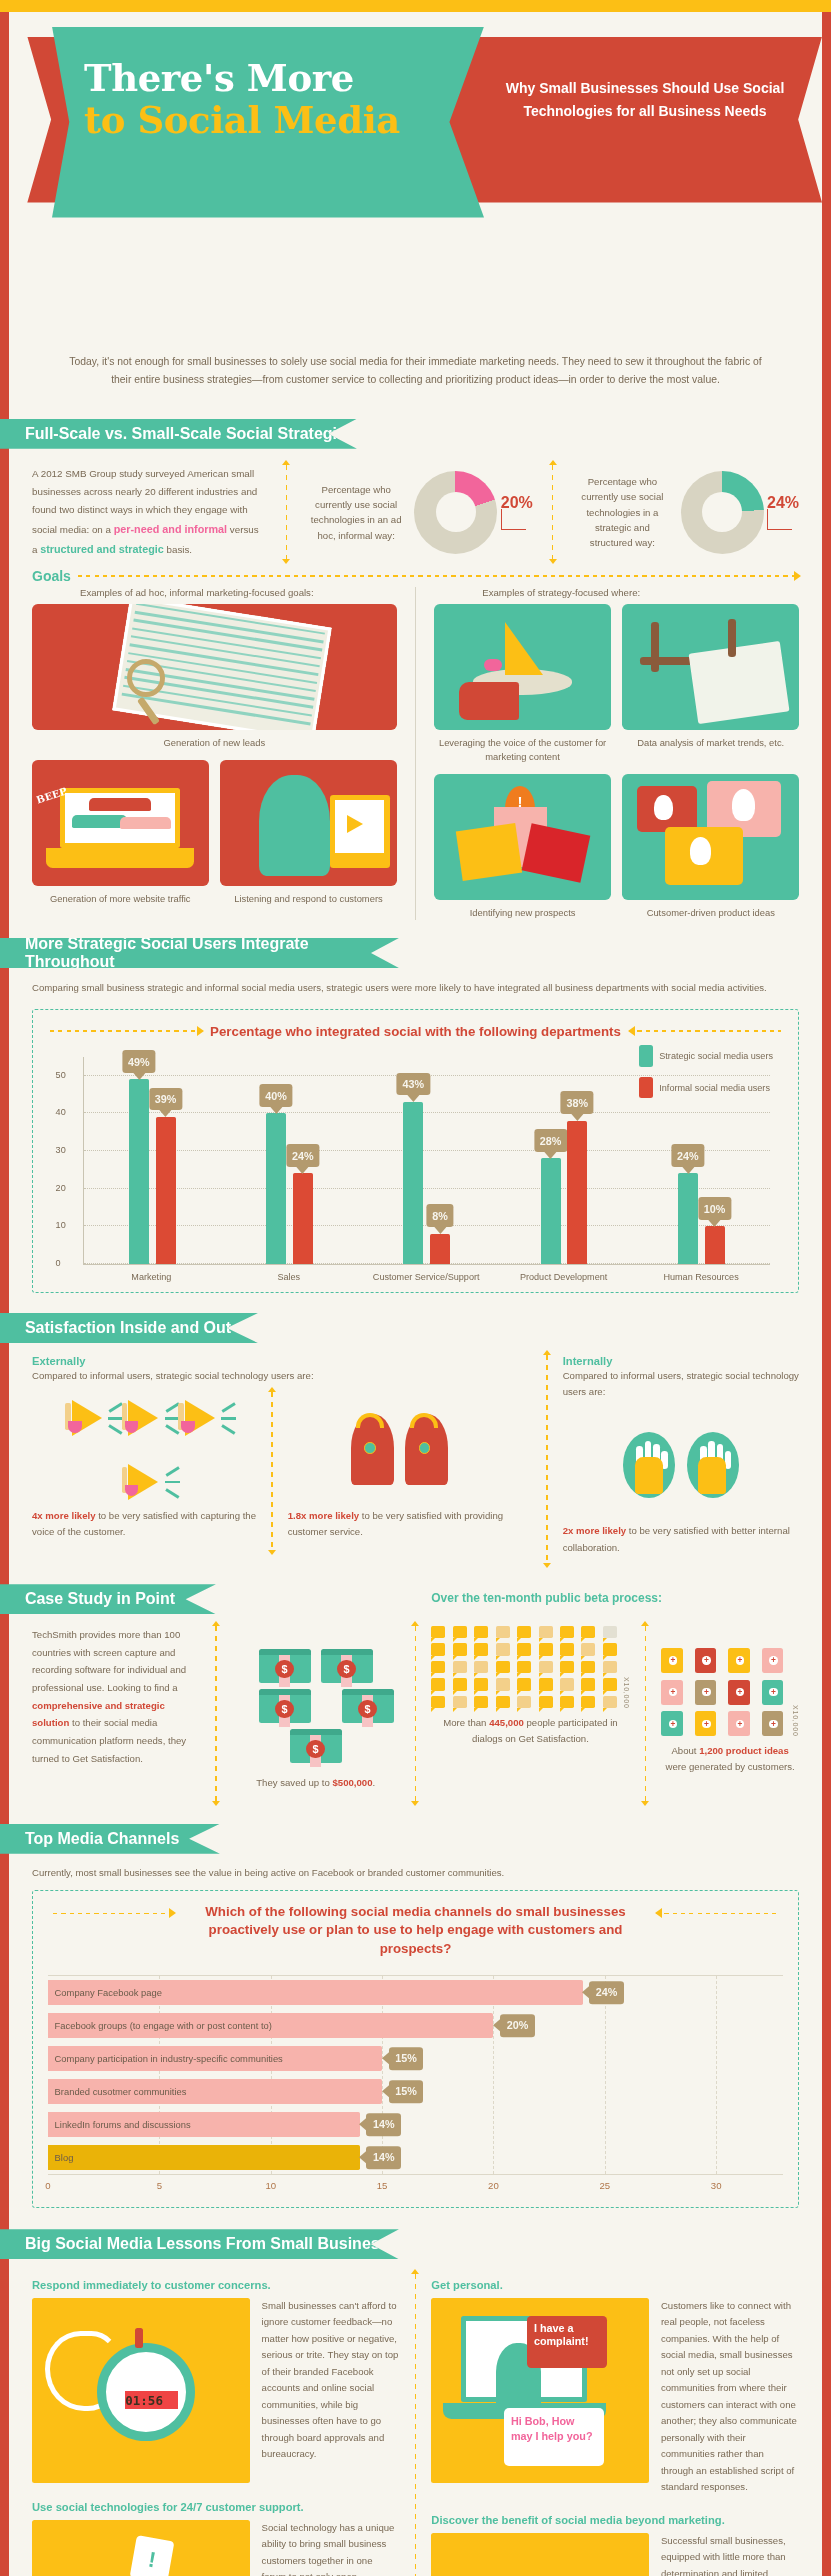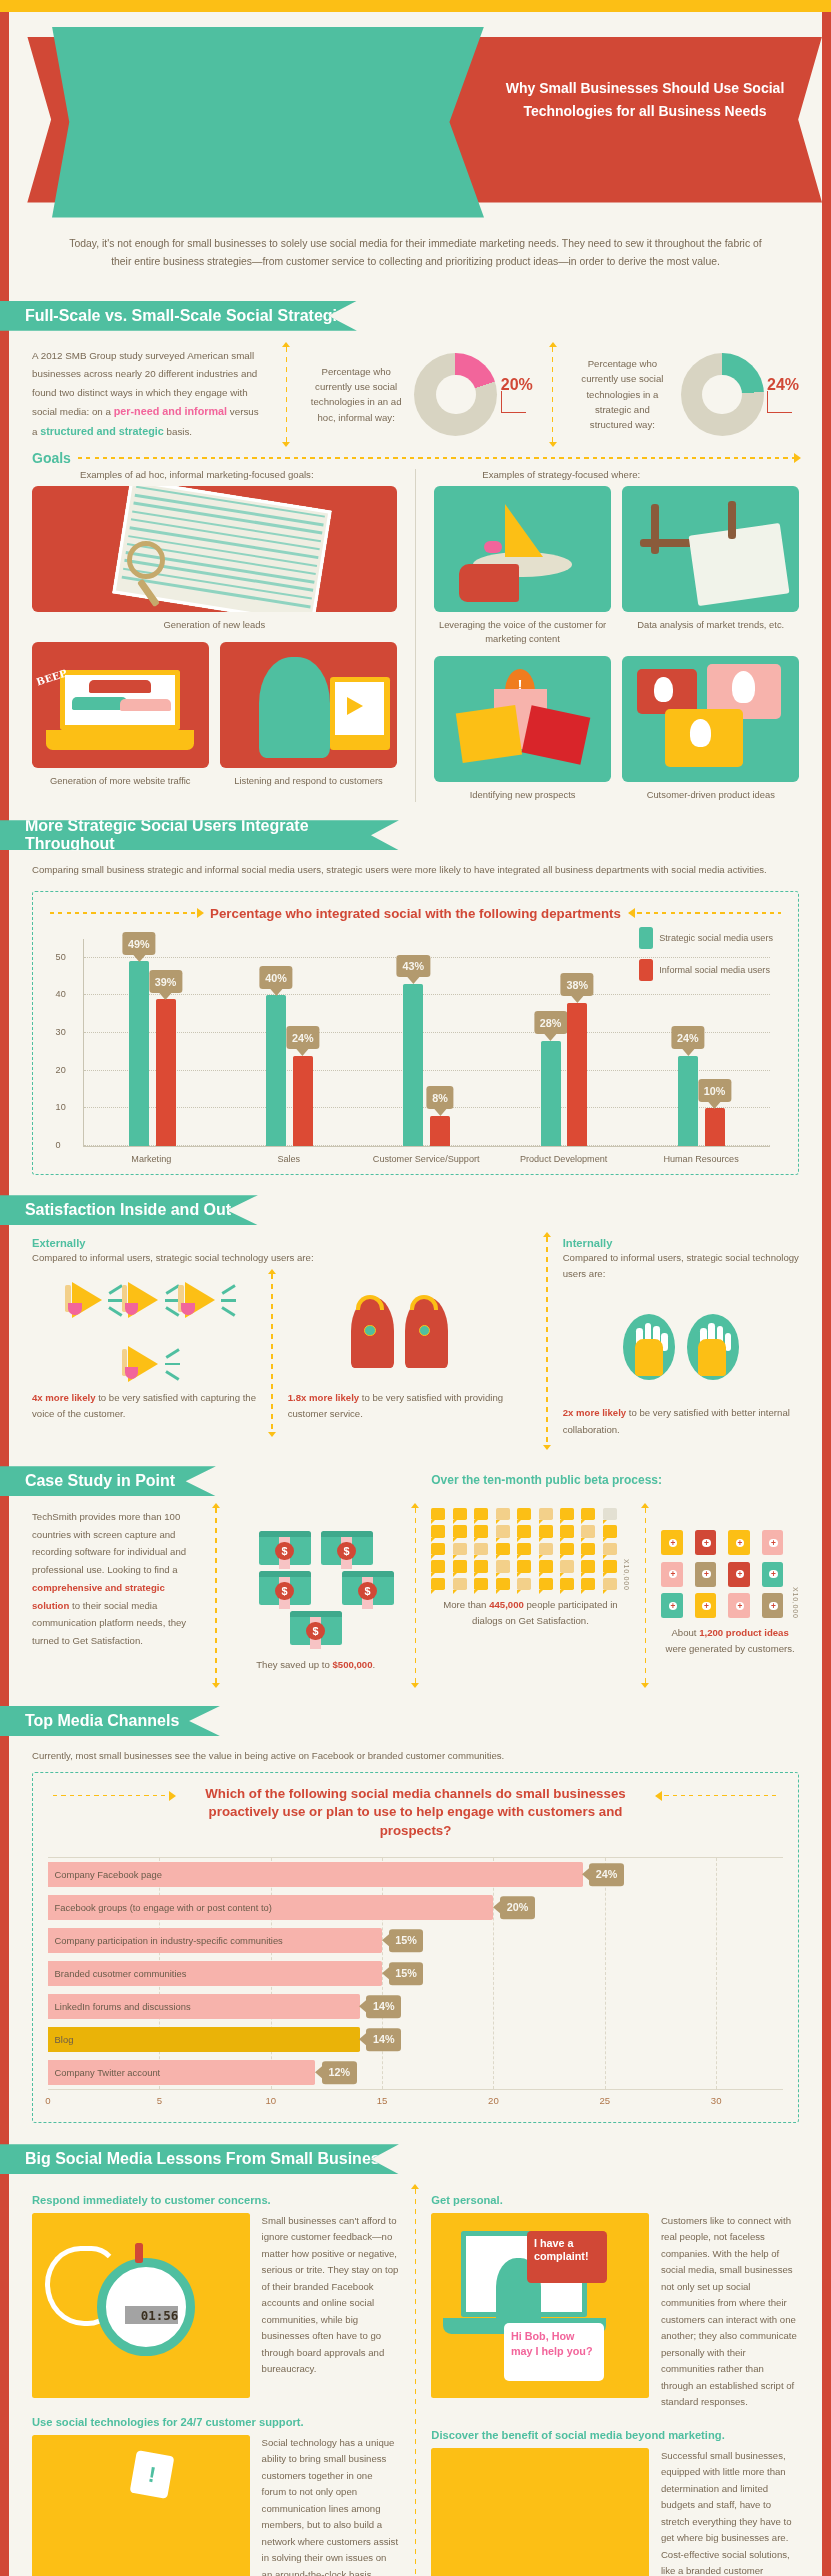--- a/index.html
+++ b/index.html
@@ -235,22 +235,22 @@
   .lgap { width:1.7px; margin:0 15px;
      background:repeating-linear-gradient(to bottom,#fcbf15 0 5px,transparent 5px 10px);
      position:relative; }
   .lgap::before{content:"";position:absolute;left:-3.3px;top:-5px;border-left:4.2px solid transparent;
      border-right:4.2px solid transparent;border-bottom:5.8px solid #fcbf15;}
   .lgap::after{content:"";position:absolute;left:-3.3px;bottom:-5px;border-left:4.2px solid transparent;
      border-right:4.2px solid transparent;border-top:5.8px solid #fcbf15;}
 
   .stopwatch{position:absolute;left:65px;top:45px;width:98px;height:98px;border:9.1px solid #4fbfa0;
      border-radius:50%;background:#fff;}
-  .sw-read{position:absolute;left:18.3px;top:38px;width:55px;height:20px;background:#a3a3a3;
-     color:#3b3020;font-weight:bold;font-size:12.5px;text-align:right;line-height:20px;
+  .sw-read{position:absolute;left:18.3px;top:38px;width:55px;height:20px;background:#ef4444;
+     color:#3b3020;font-weight:bold;font-size:12.5px;text-align:left;line-height:20px;
      border:1.7px solid #fff;font-family:"DejaVu Sans Mono",monospace;}
   .cord{position:absolute;left:13.3px;top:33px;width:75px;height:80px;border:5.8px solid #fff;
      border-radius:50% 40% 45% 55%;border-right-color:transparent;}
 
   .laptop2{position:absolute;left:30px;top:18.3px;width:126px;height:86px;background:#fff;
      border:5.8px solid #4fbfa0;border-radius:2.5px;}
   .laptop2base{position:absolute;left:11.6px;top:105px;width:163px;height:16.6px;background:#4fbfa0;
      border-radius:0 0 8.3px 8.3px;}
   .person{position:absolute;left:30px;top:21.6px;width:45px;height:63px;background:#4fbfa0;border-radius:46% 46% 6% 6%;}
   .cbub{position:absolute;left:96px;top:18.3px;width:80px;height:52px;background:#d14836;
@@ -262,20 +262,24 @@
 </style>
 </head>
 <body>
 
 <div class="topbar"></div>
 <div class="page">
 
   <div class="header">
     <div class="ribbon-red"></div>
     <div class="ribbon-green"></div>
+    <div class="title">
+      <span>There's More</span>
+      <span class="l2">to Social Media</span>
+    </div>
     <div class="subtitle">Why Small Businesses Should Use Social Technologies for all Business Needs</div>
     <div class="header-spacer"></div>
     <div class="intro">Today, it's not enough for small businesses to solely use social media for their immediate marketing needs. They need to sew it throughout the fabric of their entire business strategies—from customer service to collecting and prioritizing product ideas—in order to derive the most value.</div>
   </div>
 
   <div class="sect">
     <div class="banner w1">
       <span>Full-Scale vs. Small-Scale Social Strategies</span>
     </div>
     <div class="fs-row">
@@ -765,23 +769,20 @@
           </div>
           <div class="hrow">
             <div class="hbar" style="width: 45.4545%; background: rgb(247, 179, 172);">Branded cusotmer communities<span class="htag">15%</span></div>
           </div>
           <div class="hrow">
             <div class="hbar" style="width: 42.4242%; background: rgb(247, 179, 172);">LinkedIn forums and discussions<span class="htag">14%</span></div>
           </div>
           <div class="hrow">
             <div class="hbar" style="width: 42.4242%; background: #eab308;">Blog<span class="htag">14%</span></div>
           </div>
-          <div class="hrow">
-            <div class="hbar" style="width: 36.3636%; background: rgb(247, 179, 172);">Company Twitter account<span class="htag">12%</span></div>
-          </div>
         </div>
       <div class="hticks" id="hticks">
           <span style="left: 0%;">0</span>
           <span style="left: 15.1515%;">5</span>
           <span style="left: 30.303%;">10</span>
           <span style="left: 45.4545%;">15</span>
           <span style="left: 60.6061%;">20</span>
           <span style="left: 75.7576%;">25</span>
           <span style="left: 90.9091%;">30</span>
         </div>

